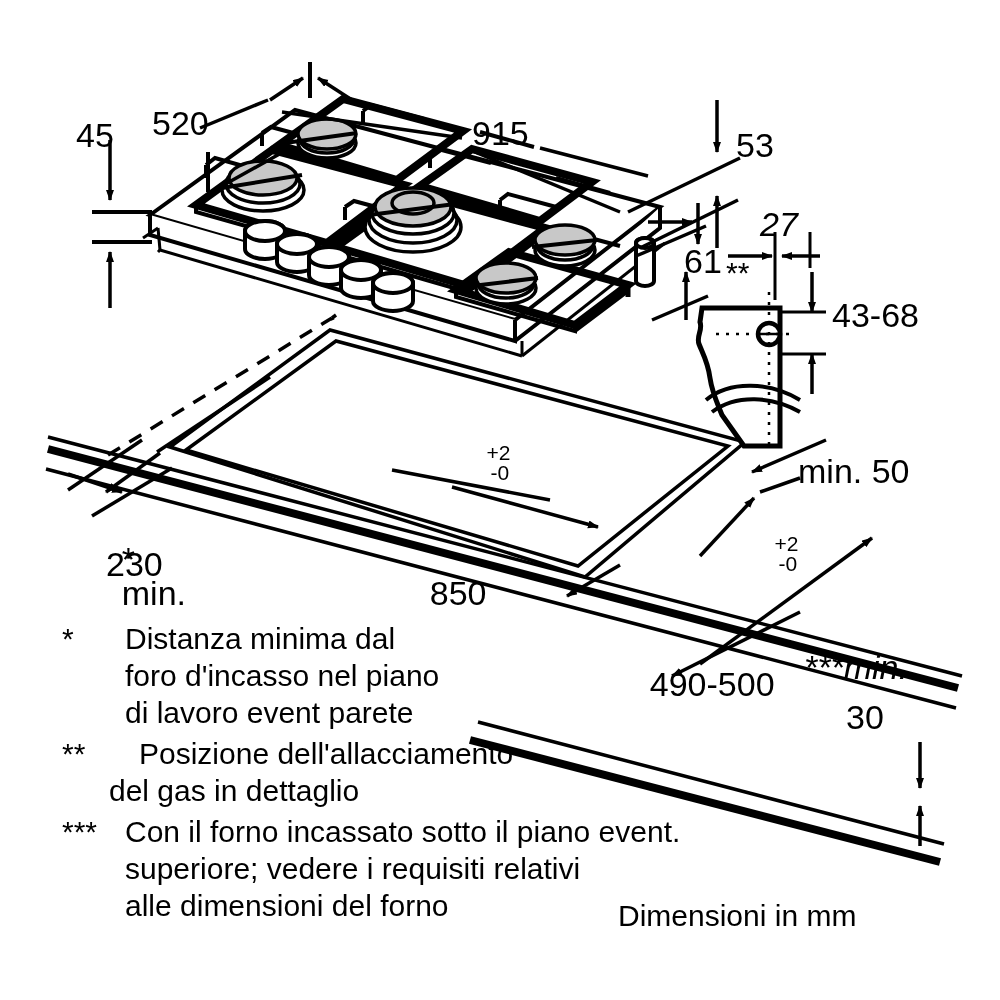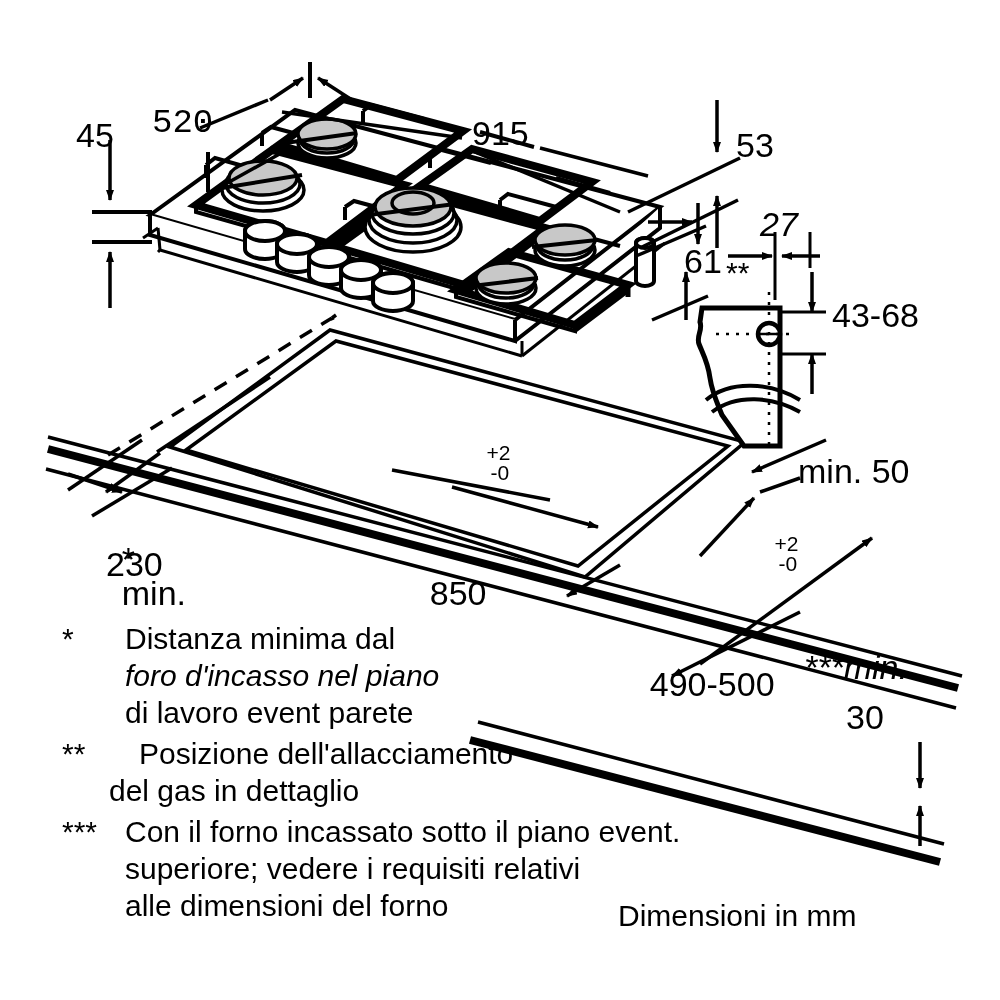--- a/index.html
+++ b/index.html
@@ -264,21 +264,21 @@
       <path d="M68,490 L142,440"></path>
       <path d="M92,516 L172,468"></path>
 
       <path d="M920,742 L920,788" marker-end="url(#ah)"></path>
       <path d="M920,846 L920,806" marker-end="url(#ah)"></path>
     </g>
   </svg>
 
   <div class="lbl dimbig" style="left:76px; top:118px;">45</div>
 
-  <div class="lbl dimbig" style="left:152px; top:106px;font-family:Liberation Mono, monospace;">520</div>
+  <div class="lbl dimbig" style="left:152px; top:106px;">520</div>
 
   <div class="lbl dimbig" style="left:472px; top:116px;">915</div>
 
   <div class="lbl dimbig" style="left:736px; top:128px;">53</div>
 
   <div class="lbl dimbig" style="left:684px; top:244px;">61</div>
 
   <div class="lbl dimbig" style="left:760px; top:207px;font-style:italic;">27</div>
 
   <div class="lbl star" style="left:726px; top:258px;">**</div>
@@ -307,21 +307,21 @@
     <span>min.</span>
   </div>
   <div class="lbl dimbig" style="left:106px; top:547px;">230</div>
 
   <div class="lbl dimbig" style="left:804px; top:650px;font-style:italic;">***min.</div>
   <div class="lbl dimbig" style="left:846px; top:700px;">30</div>
 
   <div>
     <div class="lbl note" style="left:62px; top:620px;">*</div>
     <div class="lbl note" style="left:125px; top:620px;">Distanza minima dal</div>
-    <div class="lbl note" style="left:125px; top:657px;font-style:italic;">foro d'incasso nel piano</div>
+    <div class="lbl note" style="left:125px; top:657px;">foro d'incasso nel piano</div>
     <div class="lbl note" style="left:125px; top:694px;">di lavoro event parete</div>
   </div>
 
   <div>
     <div class="lbl note" style="left:62px; top:735px;">**</div>
     <div class="lbl note" style="left:139px; top:735px;text-align:right;">Posizione dell'allacciamento</div>
     <div class="lbl note" style="left:109px; top:772px;">del gas in dettaglio</div>
   </div>
 
   <div>

